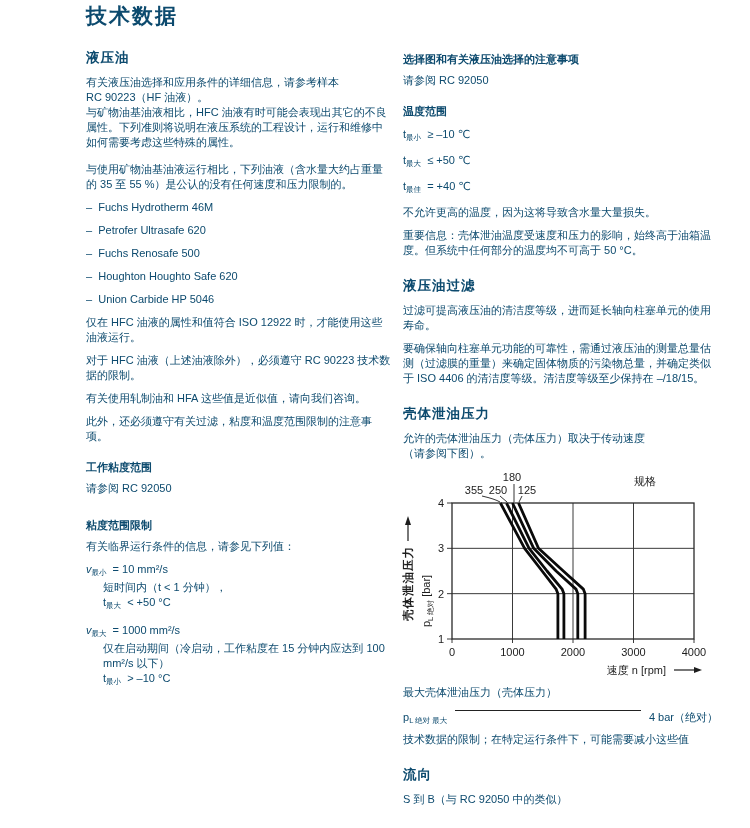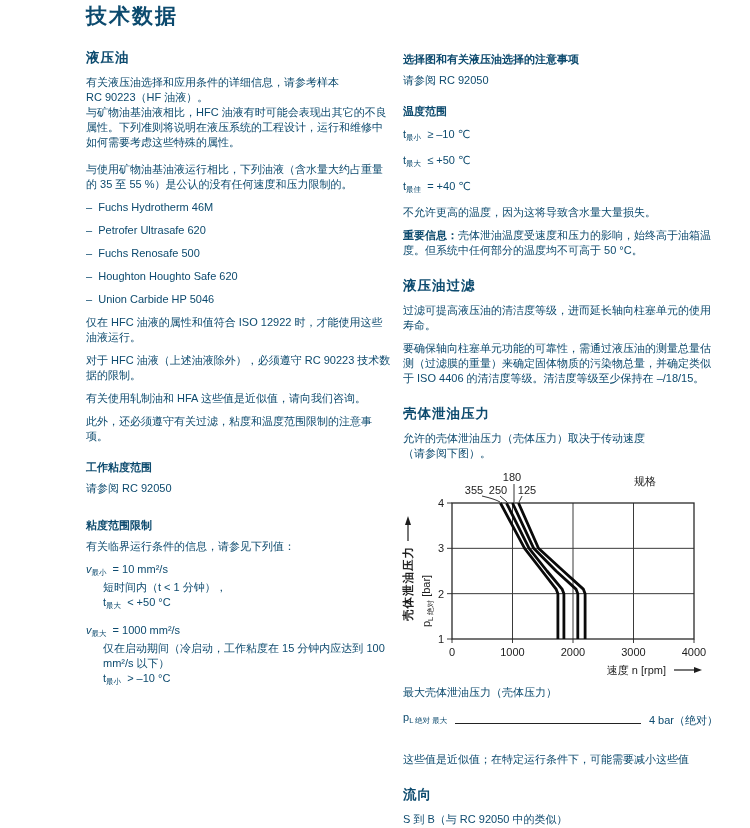--- a/index.html
+++ b/index.html
@@ -16,24 +16,24 @@
   .pre{white-space:pre-line;}
   .fluids{list-style:none;margin:4px 0 6px;padding:0;}
   .fluids li{margin:0 0 8px;}
   .fluids li::before{content:"\2013\00a0\00a0";}
   .sub{font-size:7.5px;vertical-align:-2px;letter-spacing:0;}
   .sym-it{font-style:italic;}
   .eqv{margin-left:3px;}
   .visc{margin:0 0 10px;}
   .visc-ind{margin-left:17px;}
   .temp-line{margin:0 0 4px;line-height:18px;}
-  .imp{font-weight:bold;}
+  .imp{font-weight:normal;}
   .chart-wrap{position:relative;width:315px;height:210px;margin:0 0 6px -3px;}
   svg text{font-family:"Liberation Sans","DejaVu Sans",sans-serif;}
-  .pmax-row{display:flex;align-items:flex-end;margin:10px 0 24px;}
+  .pmax-row{display:flex;align-items:flex-start;margin:10px 0 4px;}
   .pmax-leader{flex:1;border-bottom:1.4px solid #222;margin:0 8px 4px 8px;}
   .grid{stroke:#3a3a3a;stroke-width:1;}
   .frame{fill:none;stroke:#2a2a2a;stroke-width:1.3;}
   .curve{fill:none;stroke:#0a0a0a;stroke-width:2.8;stroke-linejoin:round;stroke-linecap:butt;}
   .tick{font-size:11px;fill:#1d1d1d;}
   .axlab{font-size:11px;fill:#1d1d1d;}
   .ylab-main{font-size:11.5px;font-weight:bold;fill:#1d1d1d;letter-spacing:1px;}
   .sizelab{font-size:11px;fill:#1d1d1d;}
   .leader{stroke:#1d1d1d;stroke-width:0.9;fill:none;}
   .arrowline{stroke:#1d1d1d;stroke-width:1.2;}
@@ -177,19 +177,19 @@
           </g>
       </svg>
     </div>
 
     <p class="para" style="margin-top:2px">最大壳体泄油压力（壳体压力）</p>
     <div class="pmax-row">
       <span><span>p</span><span class="sub">L 绝对 最大</span></span>
       <span class="pmax-leader"></span>
       <span>4 bar（绝对）</span>
     </div>
-    <p class="para">这些值是近似值；在特定运行条件下，可能需要减小这些值</p>
+    <p class="para">技术数据的限制；在特定运行条件下，可能需要减小这些值</p>
 
     <div class="h-big gap">流向</div>
     <p class="para">S 到 B（与 RC 92050 中的类似）</p>
   </div>
 
 </div>
 
 </body></html>

